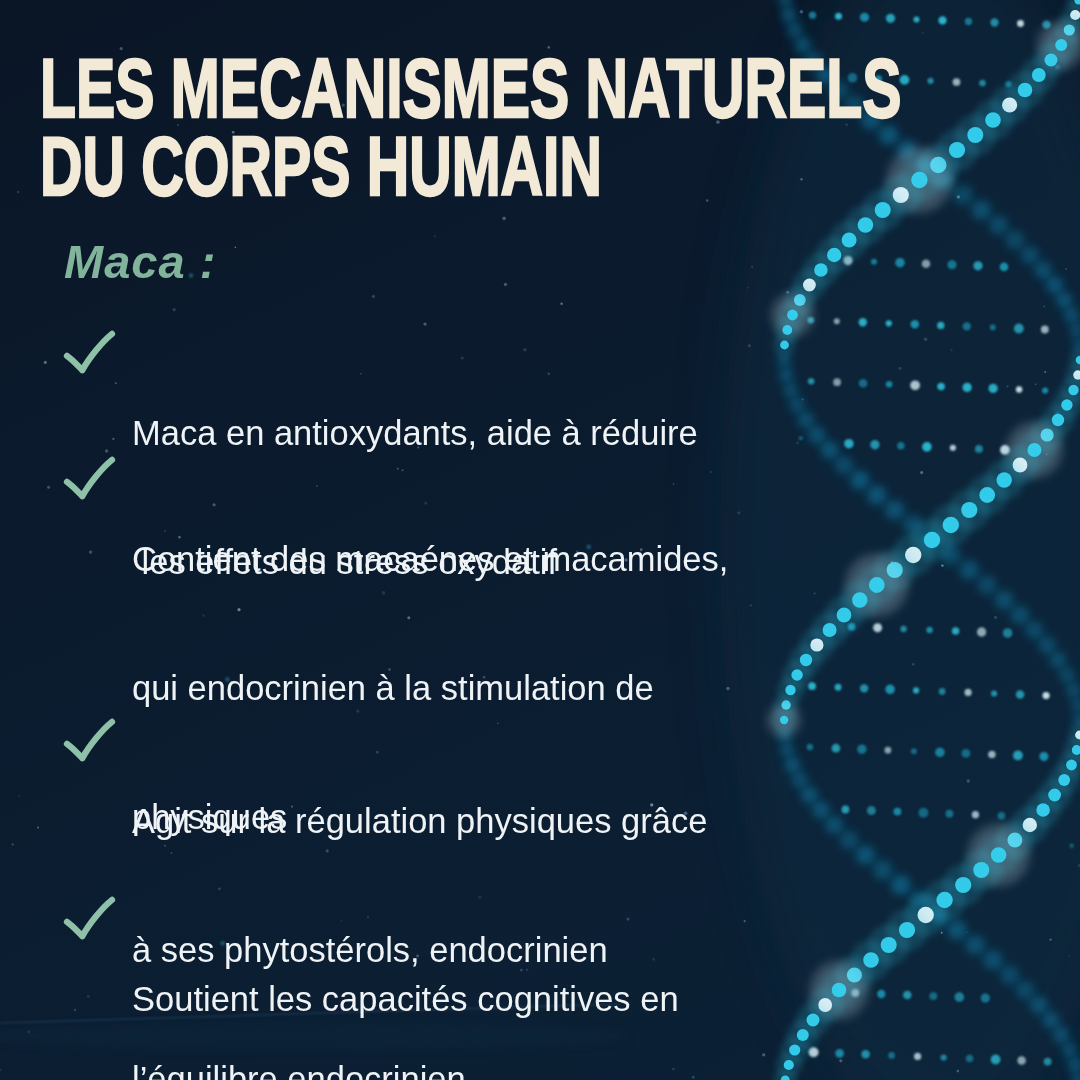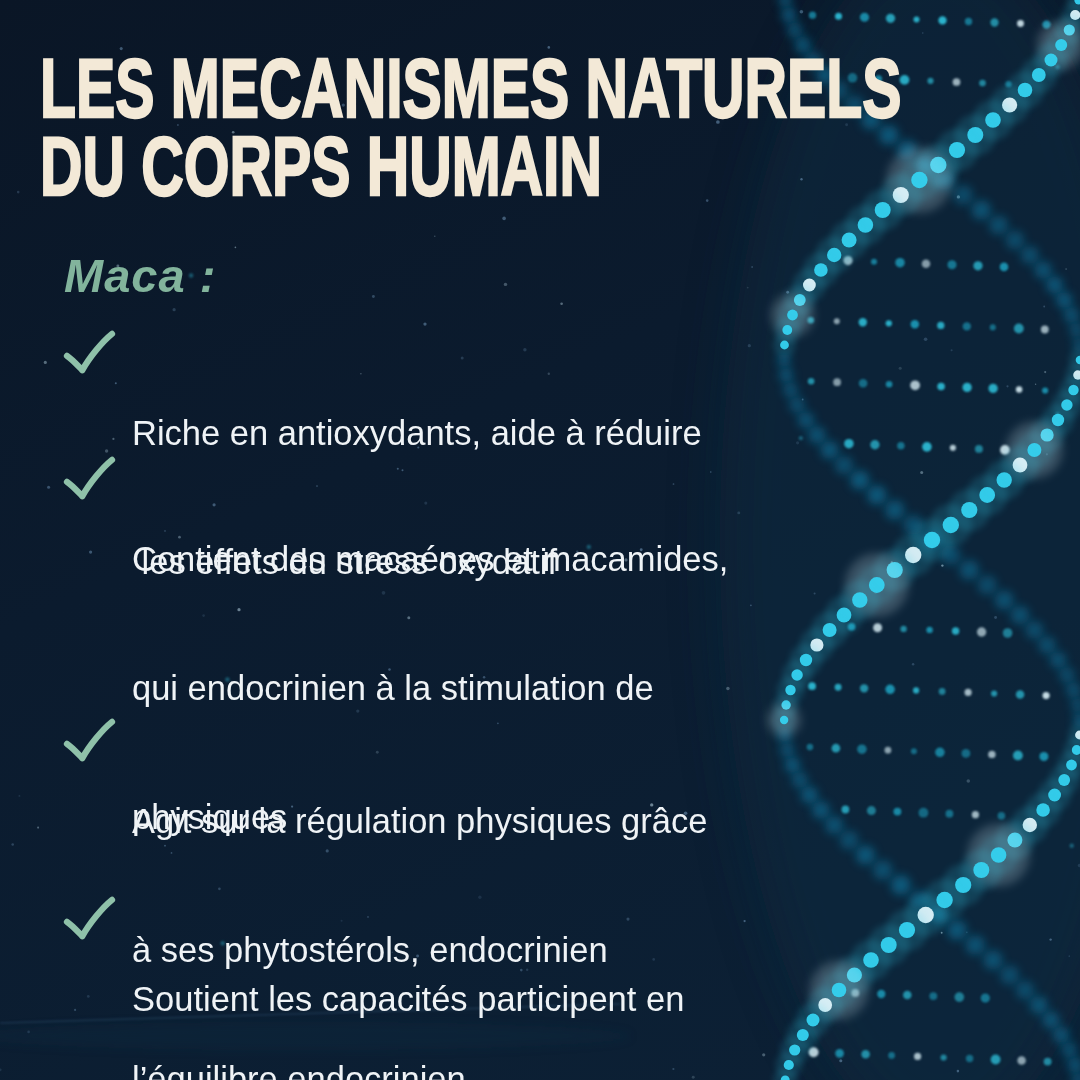--- a/index.html
+++ b/index.html
@@ -20,21 +20,21 @@
     display:block; height:78px; line-height:78px;
     font-size:84px; font-weight:700; letter-spacing:0;
     white-space:nowrap;
   }
   .title .tline > span {
     display:inline-block; transform:scaleX(0.70); transform-origin:left center;
     -webkit-text-stroke:2.4px #f3e9d7;
   }
 
   .subtitle {
-    position:absolute; left:64px; top:248px;
+    position:absolute; left:64px; top:234px;
     font-size:47px; font-weight:700; font-style:italic;
     color:#82b49c; letter-spacing:1px;
   }
 
   .benefit { position:absolute; left:62px; display:flex; align-items:flex-start; }
   .benefit .check { flex:0 0 auto; width:54px; height:46px; margin:4px 16px 0 0; }
   .benefit .check svg { display:block; width:54px; height:46px; }
   .benefit .lines { color:#eff3f6; font-size:34.5px; line-height:43px; white-space:pre; }
 
   .b1 { top:326px; }
@@ -550,21 +550,21 @@
 
     <div class="subtitle">Maca :</div>
 
     <div class="benefit b1">
       <span class="check">
         <svg viewBox="0 0 56 48">
             <path d="M5 27 C 11 31, 17 38, 21 42 C 28 29, 42 12, 52 4" fill="none" stroke="#8fc1a9" stroke-width="6.5" stroke-linecap="round" stroke-linejoin="round"></path>
           </svg>
       </span>
       <div class="lines">
-        <div>Riche en antioxydants, aide à réduire</div>
+        <div>Maca en antioxydants, aide à réduire</div>
         <div> les effets du stress oxydatif</div>
       </div>
     </div>
 
     <div class="benefit b2">
       <span class="check">
         <svg viewBox="0 0 56 48">
             <path d="M5 27 C 11 31, 17 38, 21 42 C 28 29, 42 12, 52 4" fill="none" stroke="#8fc1a9" stroke-width="6.5" stroke-linecap="round" stroke-linejoin="round"></path>
           </svg>
       </span>
@@ -588,19 +588,19 @@
       </div>
     </div>
 
     <div class="benefit b4">
       <span class="check">
         <svg viewBox="0 0 56 48">
             <path d="M5 27 C 11 31, 17 38, 21 42 C 28 29, 42 12, 52 4" fill="none" stroke="#8fc1a9" stroke-width="6.5" stroke-linecap="round" stroke-linejoin="round"></path>
           </svg>
       </span>
       <div class="lines">
-        <div>Soutient les capacités participent en</div>
+        <div>Soutient les capacités cognitives en</div>
         
       </div>
     </div>
 
   </div>
 </div>
 
 </body></html>

